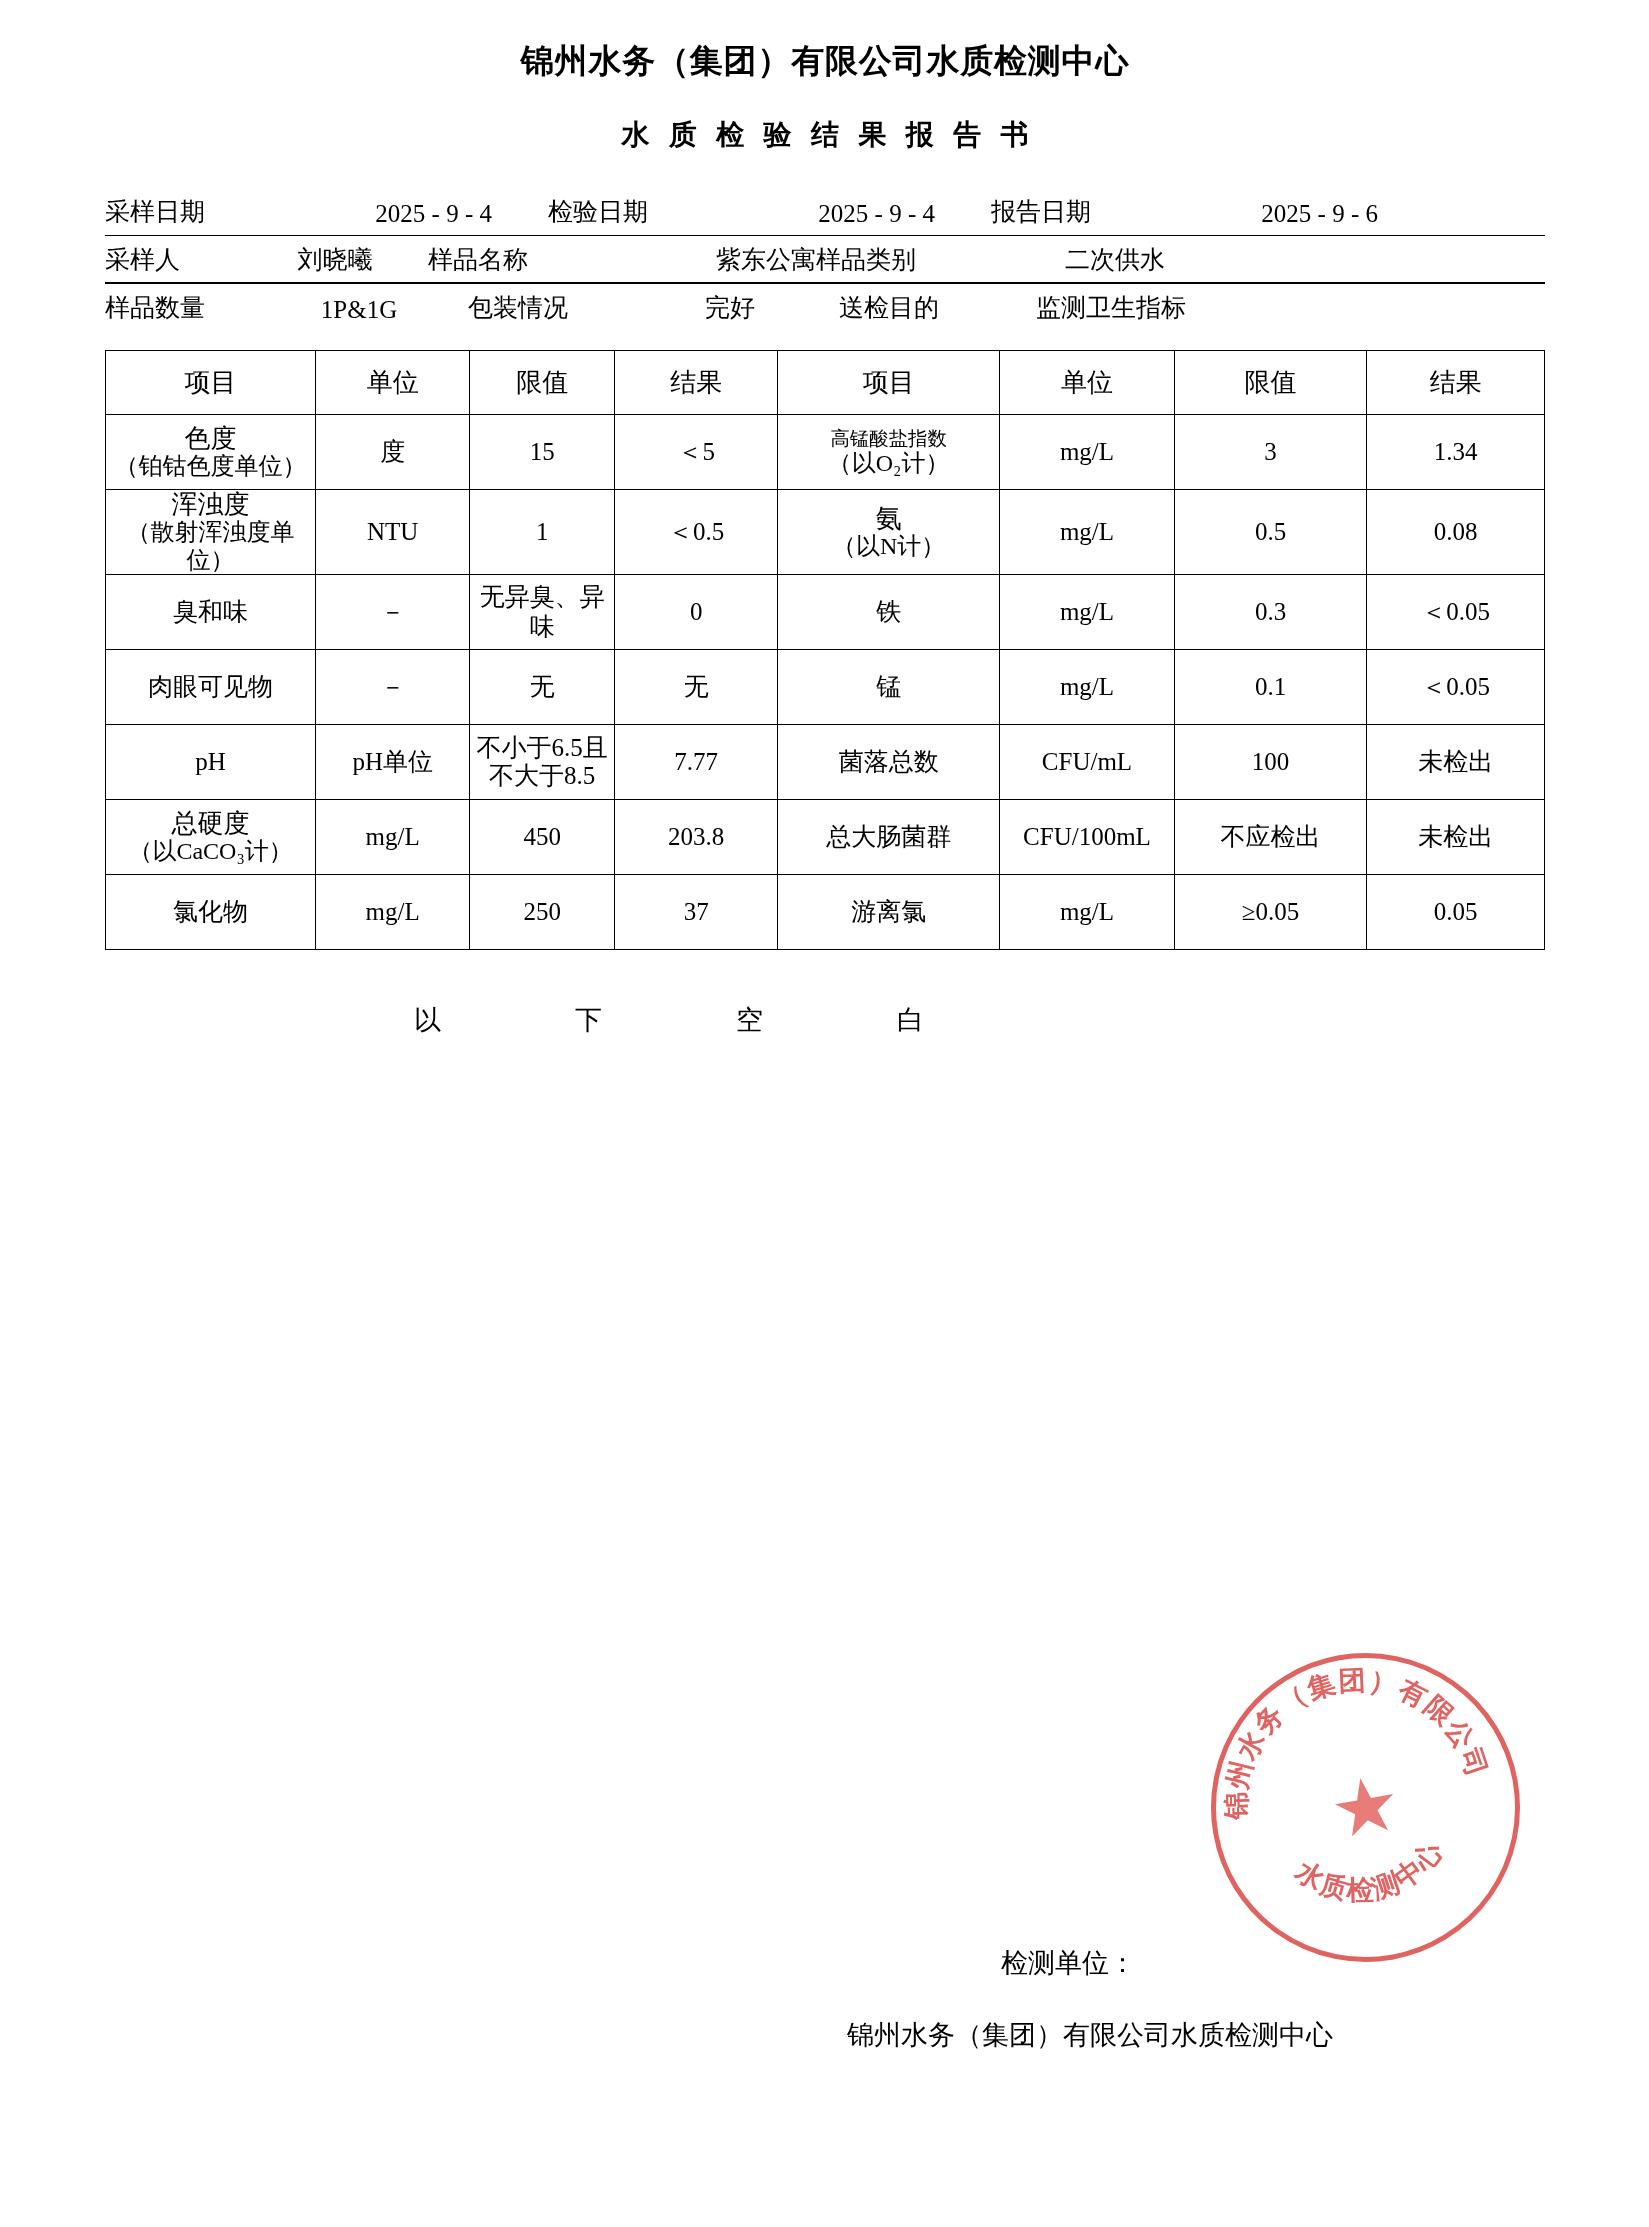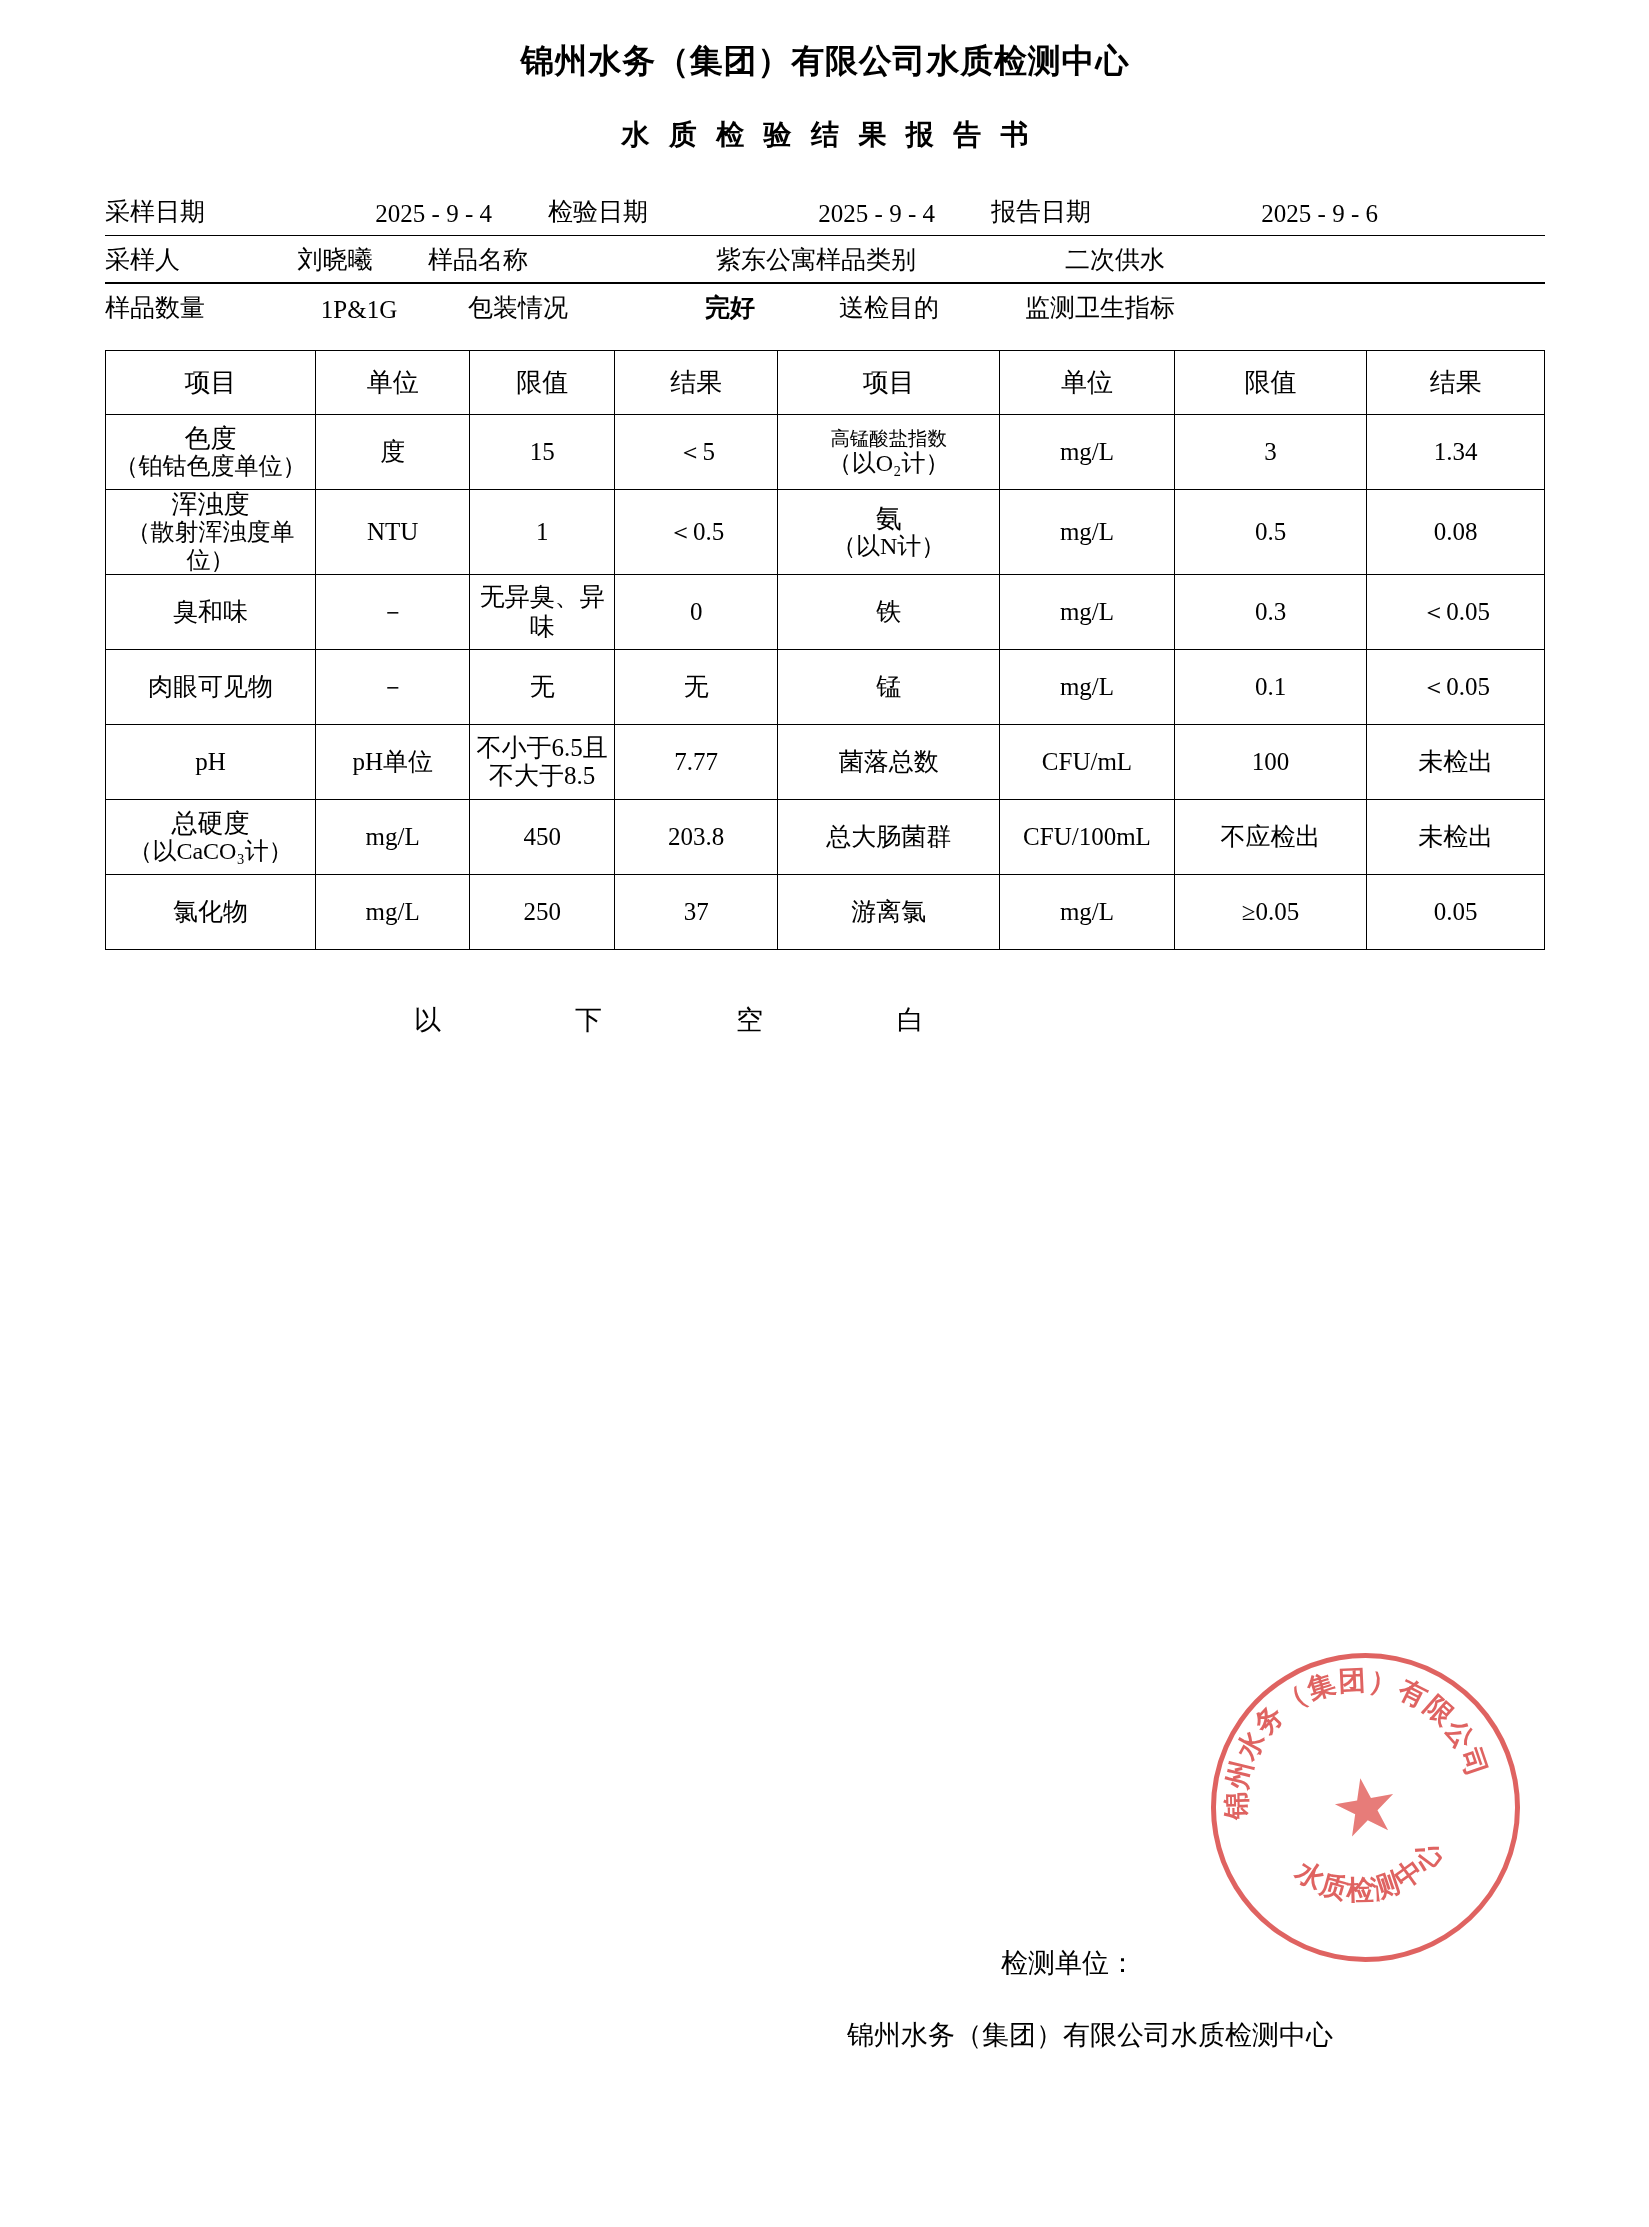--- a/index.html
+++ b/index.html
@@ -80,23 +80,23 @@
   .row2 .lbl { width: 137px; }
   .row2 .val1 { width: 186px; text-align: center; }
   .row2 .lbl2 { width: 178px; }
   .row2 .val2 { width: 210px; text-align: right; }
   .row2 .lbl3 { width: 178px; }
   .row2 .val3 { width: 242px; text-align: center; }
 
   .row3 .lbl { width: 145px; }
   .row3 .val1 { width: 218px; text-align: center;}
   .row3 .lbl2 { width: 153px; }
-  .row3 .val2 { width: 218px; text-align: center; font-weight: bold;}
+  .row3 .val2 { width: 218px; text-align: center;}
   .row3 .lbl3 { width: 186px; }
-  .row3 .val3 { width: 242px; text-align: left; }
+  .row3 .val3 { width: 242px; text-align: left; margin-left: 11px; }
 
   
   table.result {
     border-collapse: collapse;
     width: 100%;
     margin-top: 21px;
     table-layout: fixed;
     padding-left: 38px;
   }
   table.result td, table.result th {

